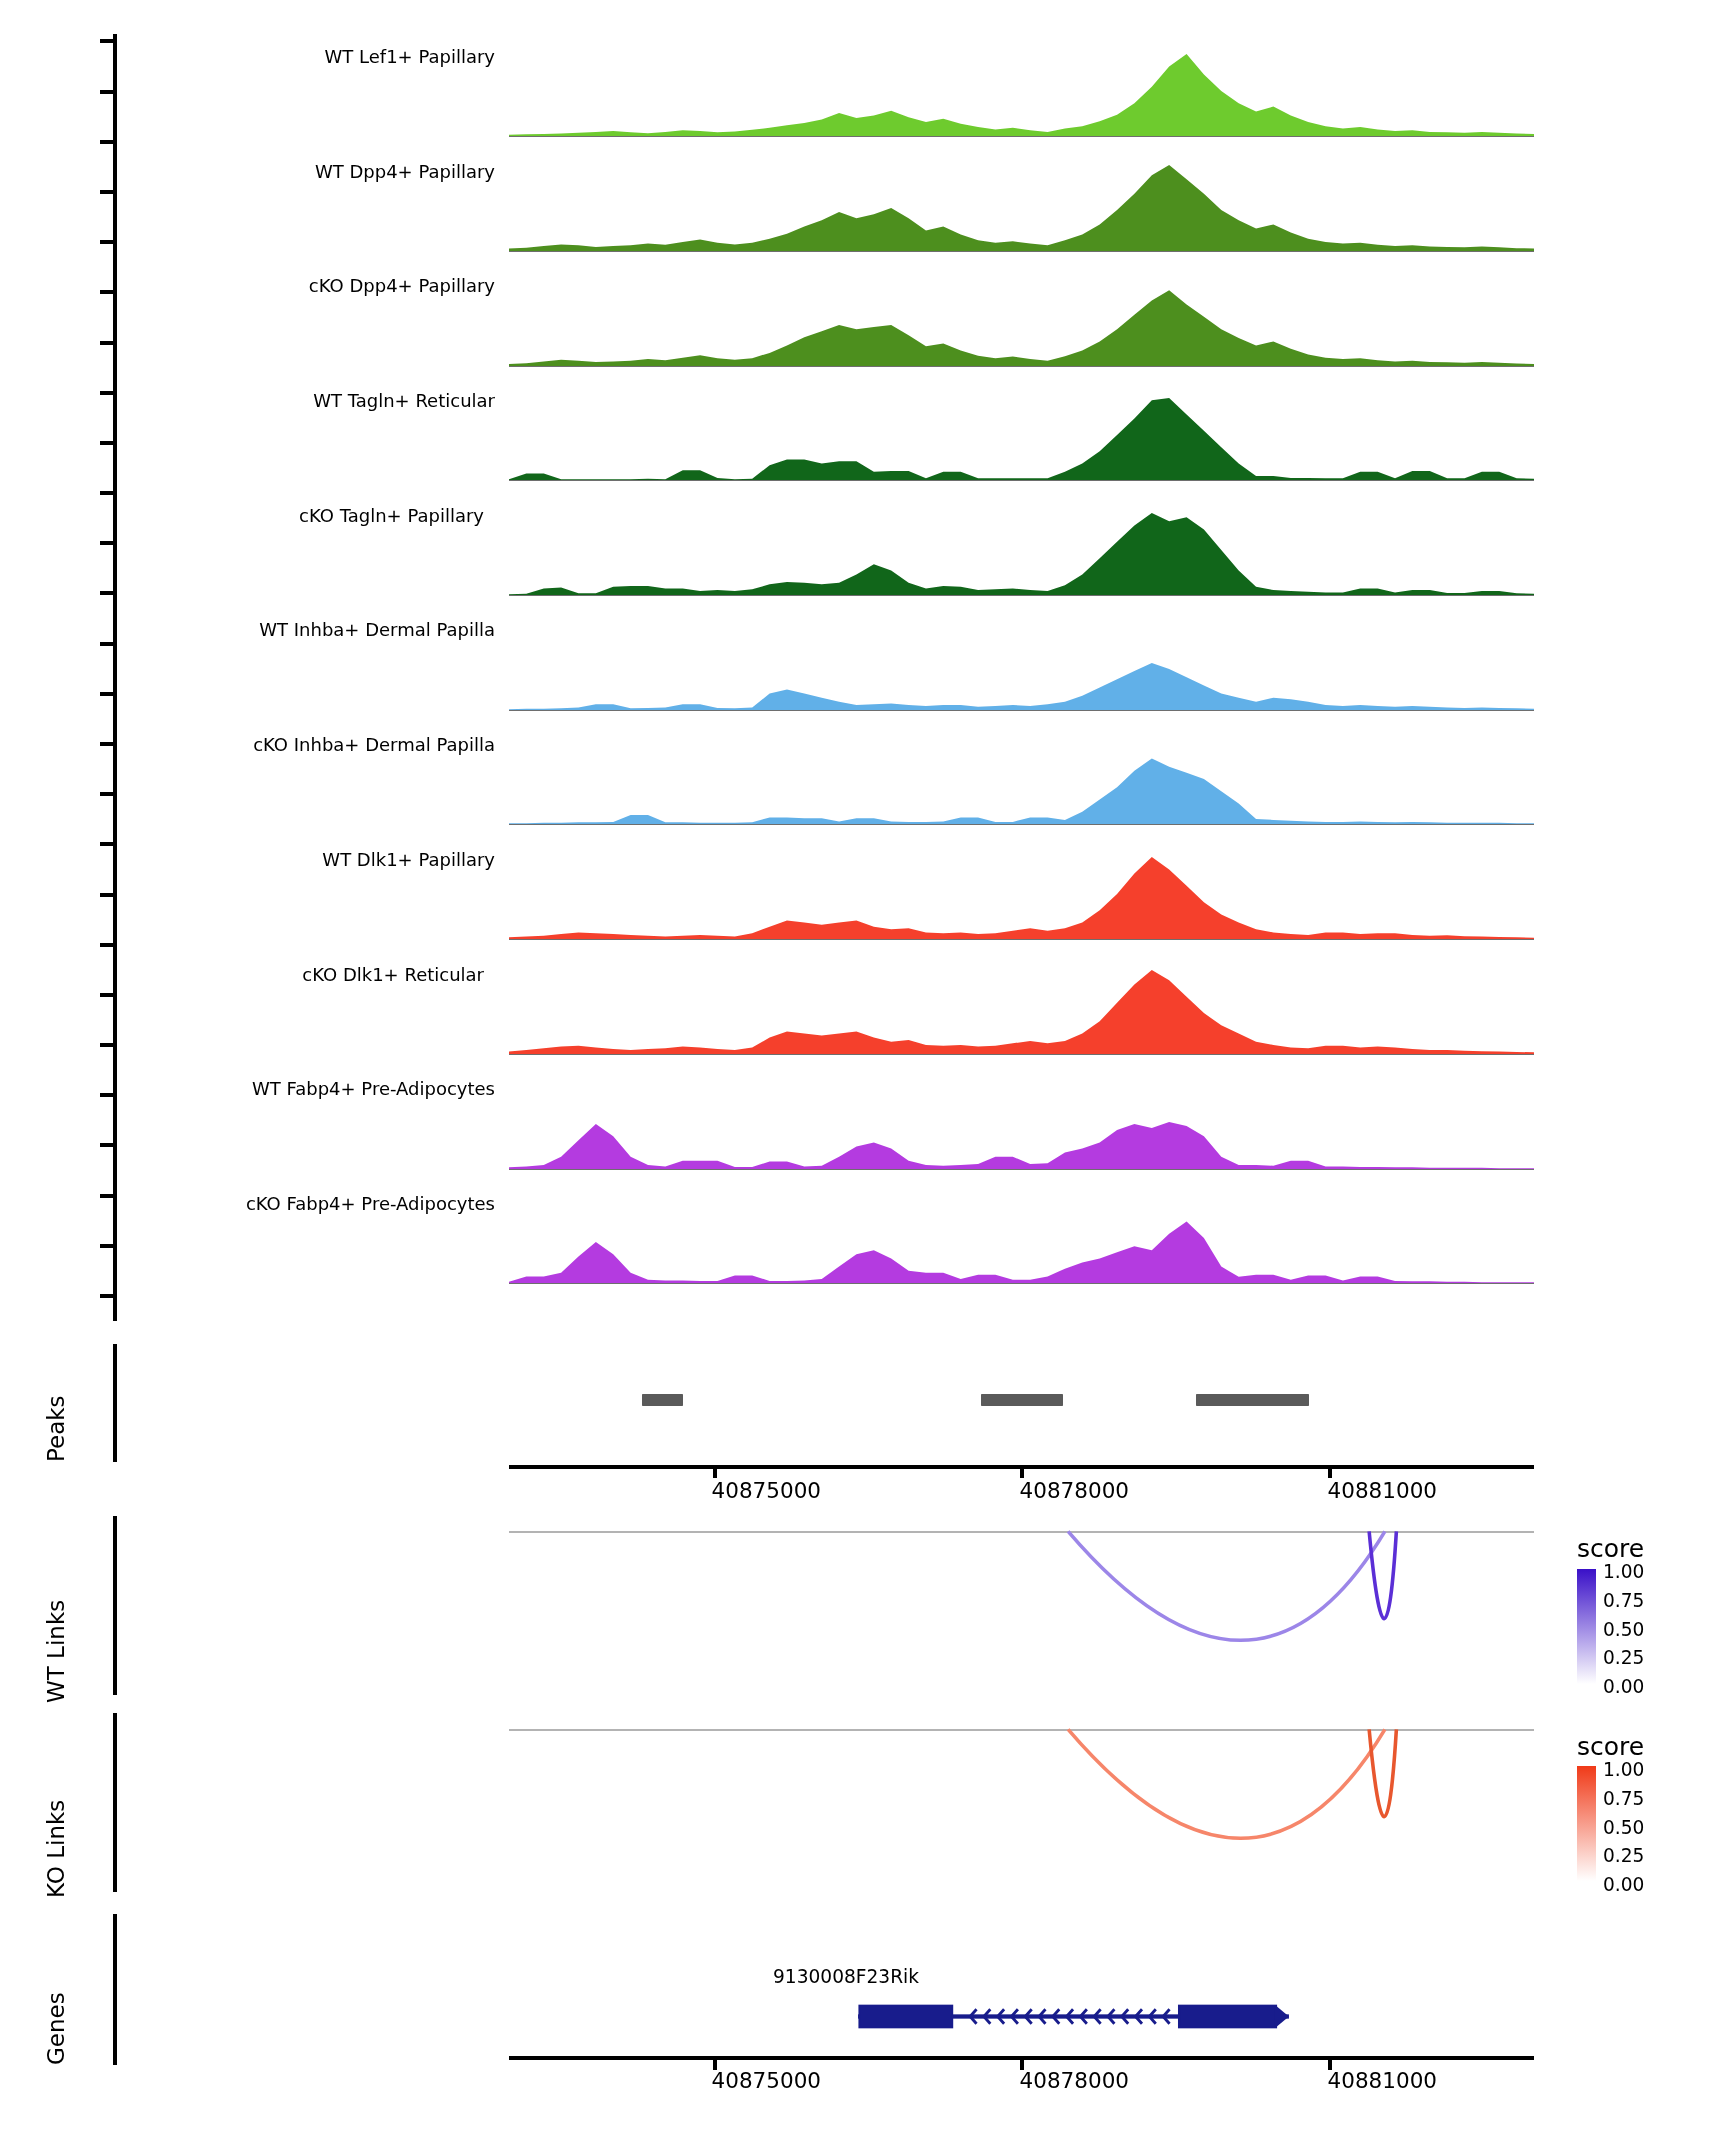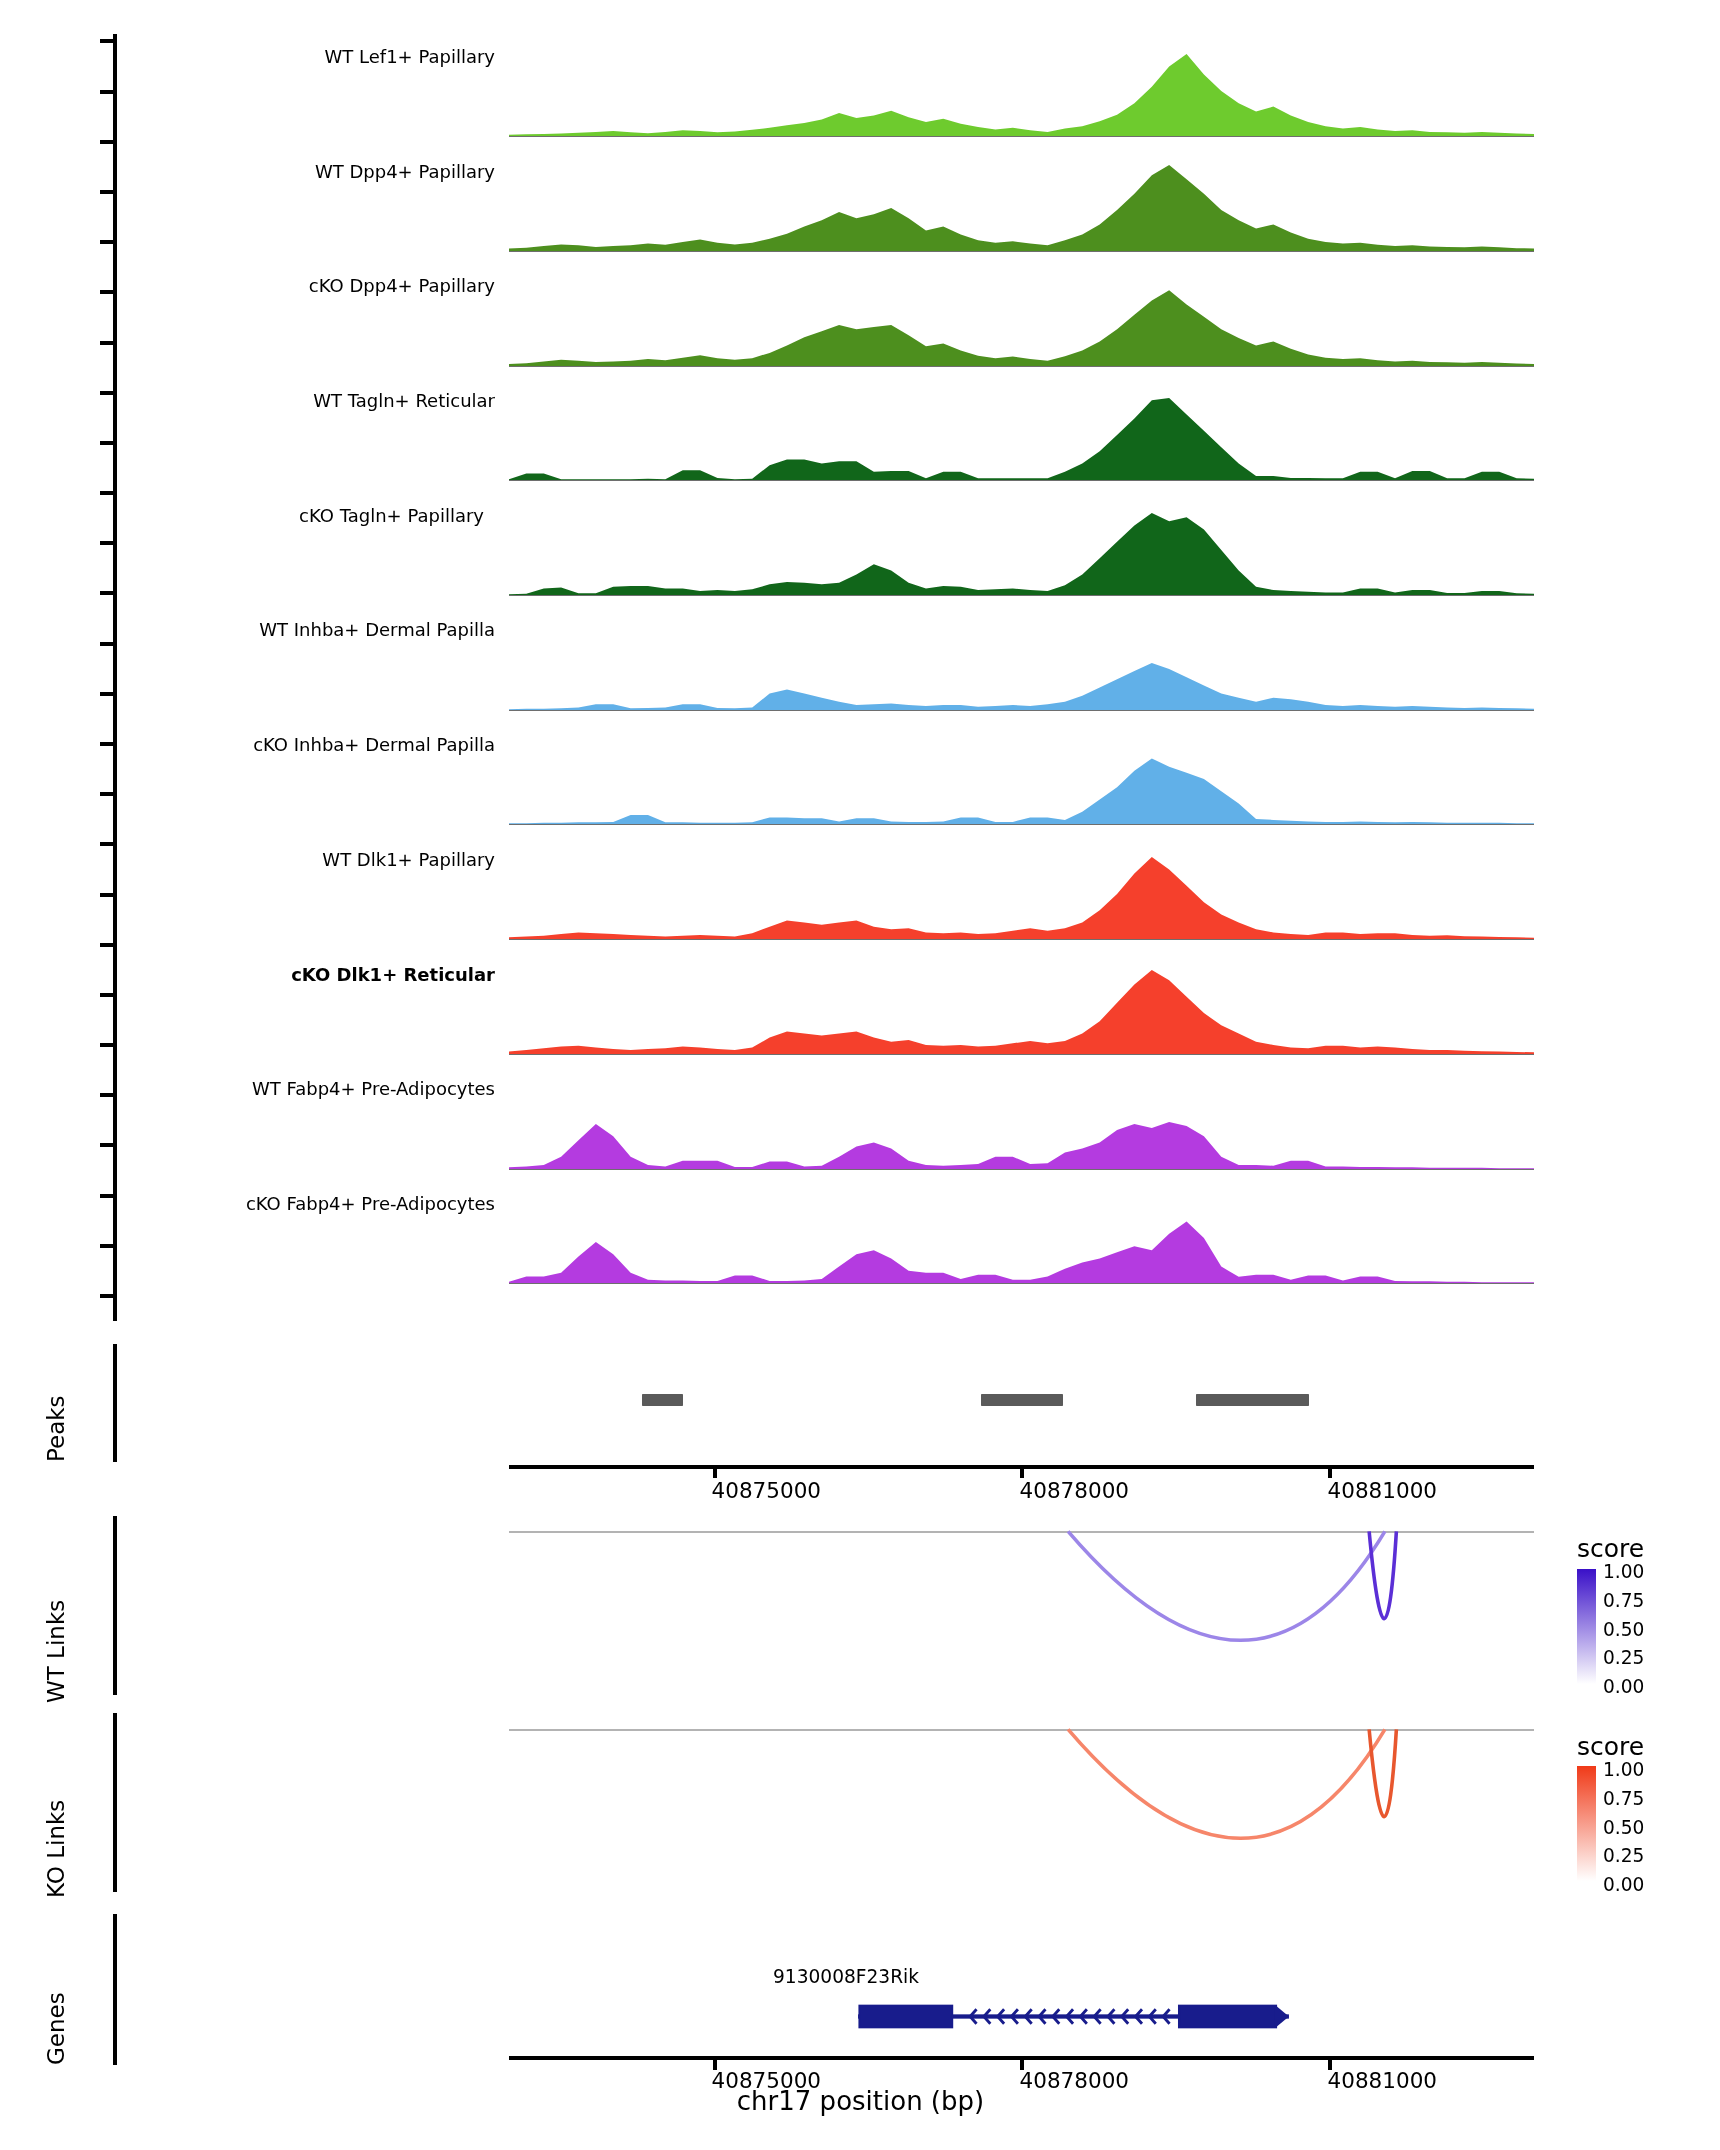--- a/index.html
+++ b/index.html
@@ -102,21 +102,21 @@
       <div class="track-label" style="left: 129px; width: 366px; top: 734px;">cKO Inhba+ Dermal Papilla</div>
       <div class="track-baseline" style="left: 509px; top: 824px; width: 1025px;"></div>
       <svg class="track-svg" width="1025" height="86" viewBox="0 0 1430 120" preserveAspectRatio="none" style="left: 509px; top: 738px;">
         <path d="M 0 120 L 0.0 118.9 L 24.2 118.9 L 48.5 118.3 L 72.7 118.3 L 96.9 117.7 L 121.2 117.7 L 145.4 117.1 L 169.7 107.4 L 193.9 107.4 L 218.1 117.7 L 242.4 117.7 L 266.6 118.3 L 290.8 118.3 L 315.1 118.3 L 339.3 117.7 L 363.6 110.9 L 387.8 110.9 L 412.0 112.0 L 436.3 112.0 L 460.5 116.6 L 484.7 112.0 L 509.0 112.0 L 533.2 116.6 L 557.5 117.1 L 581.7 117.1 L 605.9 116.6 L 630.2 110.9 L 654.4 110.9 L 678.6 117.1 L 702.9 117.1 L 727.1 110.9 L 751.4 110.9 L 775.6 114.3 L 799.8 102.9 L 824.1 85.7 L 848.3 68.6 L 872.5 45.7 L 896.8 28.6 L 921.0 40.0 L 945.3 48.6 L 969.5 57.1 L 993.7 74.3 L 1018.0 91.4 L 1042.2 113.1 L 1066.4 114.3 L 1090.7 115.4 L 1114.9 116.6 L 1139.2 117.1 L 1163.4 117.1 L 1187.6 116.6 L 1211.9 117.1 L 1236.1 117.7 L 1260.3 117.1 L 1284.6 117.7 L 1308.8 118.3 L 1333.1 118.3 L 1357.3 118.3 L 1381.5 118.3 L 1405.8 118.9 L 1430.0 118.9 L 1430 120 Z" fill="#61B0E8"></path>
       </svg>
       <div class="track-label" style="left: 129px; width: 366px; top: 849px;">WT Dlk1+ Papillary</div>
       <div class="track-baseline" style="left: 509px; top: 939px; width: 1025px;"></div>
       <svg class="track-svg" width="1025" height="86" viewBox="0 0 1430 120" preserveAspectRatio="none" style="left: 509px; top: 853px;">
         <path d="M 0 120 L 0.0 117.7 L 24.2 116.6 L 48.5 115.4 L 72.7 113.1 L 96.9 110.9 L 121.2 112.0 L 145.4 113.1 L 169.7 114.3 L 193.9 115.4 L 218.1 116.6 L 242.4 115.4 L 266.6 114.3 L 290.8 115.4 L 315.1 116.6 L 339.3 112.0 L 363.6 102.9 L 387.8 94.3 L 412.0 97.1 L 436.3 100.0 L 460.5 97.1 L 484.7 94.3 L 509.0 102.9 L 533.2 106.3 L 557.5 105.1 L 581.7 110.9 L 605.9 112.0 L 630.2 110.9 L 654.4 113.1 L 678.6 112.0 L 702.9 108.6 L 727.1 105.1 L 751.4 108.6 L 775.6 105.1 L 799.8 97.1 L 824.1 80.0 L 848.3 57.1 L 872.5 28.6 L 896.8 5.7 L 921.0 22.9 L 945.3 45.7 L 969.5 68.6 L 993.7 85.7 L 1018.0 97.1 L 1042.2 106.3 L 1066.4 110.9 L 1090.7 113.1 L 1114.9 114.3 L 1139.2 110.9 L 1163.4 110.9 L 1187.6 113.1 L 1211.9 112.0 L 1236.1 112.0 L 1260.3 114.3 L 1284.6 115.4 L 1308.8 114.9 L 1333.1 116.0 L 1357.3 116.6 L 1381.5 117.1 L 1405.8 117.7 L 1430.0 118.3 L 1430 120 Z" fill="#F5402C"></path>
       </svg>
-      <div class="track-label" style="left: 129px; width: 366px; top: 964px; font-weight: bold;">cKO Dlk1+ Reticular</div>
+      <div class="track-label" style="left: 118px; width: 366px; top: 964px;">cKO Dlk1+ Reticular</div>
       <div class="track-baseline" style="left: 509px; top: 1054px; width: 1025px;"></div>
       <svg class="track-svg" width="1025" height="86" viewBox="0 0 1430 120" preserveAspectRatio="none" style="left: 509px; top: 968px;">
         <path d="M 0 120 L 0.0 116.6 L 24.2 114.3 L 48.5 112.0 L 72.7 109.7 L 96.9 108.6 L 121.2 110.9 L 145.4 113.1 L 169.7 114.3 L 193.9 113.1 L 218.1 112.0 L 242.4 109.7 L 266.6 110.9 L 290.8 113.1 L 315.1 114.3 L 339.3 110.9 L 363.6 97.1 L 387.8 88.6 L 412.0 91.4 L 436.3 94.3 L 460.5 91.4 L 484.7 88.6 L 509.0 97.1 L 533.2 102.9 L 557.5 100.6 L 581.7 107.4 L 605.9 108.6 L 630.2 107.4 L 654.4 109.7 L 678.6 108.6 L 702.9 105.1 L 727.1 101.7 L 751.4 105.1 L 775.6 101.7 L 799.8 91.4 L 824.1 74.3 L 848.3 48.6 L 872.5 22.9 L 896.8 2.9 L 921.0 17.1 L 945.3 40.0 L 969.5 62.9 L 993.7 80.0 L 1018.0 91.4 L 1042.2 102.9 L 1066.4 107.4 L 1090.7 110.9 L 1114.9 112.0 L 1139.2 108.6 L 1163.4 108.6 L 1187.6 110.9 L 1211.9 109.7 L 1236.1 110.9 L 1260.3 113.1 L 1284.6 114.3 L 1308.8 114.3 L 1333.1 115.4 L 1357.3 116.0 L 1381.5 116.6 L 1405.8 117.1 L 1430.0 117.7 L 1430 120 Z" fill="#F5402C"></path>
       </svg>
       <div class="track-label" style="left: 129px; width: 366px; top: 1078px;">WT Fabp4+ Pre-Adipocytes</div>
       <div class="track-baseline" style="left: 509px; top: 1169px; width: 1025px;"></div>
       <svg class="track-svg" width="1025" height="86" viewBox="0 0 1430 120" preserveAspectRatio="none" style="left: 509px; top: 1083px;">
         <path d="M 0 120 L 0.0 117.7 L 24.2 116.6 L 48.5 114.3 L 72.7 102.9 L 96.9 80.0 L 121.2 57.1 L 145.4 74.3 L 169.7 102.9 L 193.9 114.3 L 218.1 116.6 L 242.4 108.6 L 266.6 108.6 L 290.8 108.6 L 315.1 117.1 L 339.3 117.1 L 363.6 109.7 L 387.8 109.7 L 412.0 116.6 L 436.3 115.4 L 460.5 102.9 L 484.7 88.6 L 509.0 82.9 L 533.2 91.4 L 557.5 108.6 L 581.7 114.3 L 605.9 115.4 L 630.2 114.3 L 654.4 113.1 L 678.6 102.9 L 702.9 102.9 L 727.1 113.1 L 751.4 112.0 L 775.6 97.1 L 799.8 91.4 L 824.1 82.9 L 848.3 65.7 L 872.5 57.1 L 896.8 62.9 L 921.0 54.3 L 945.3 60.0 L 969.5 74.3 L 993.7 102.9 L 1018.0 114.3 L 1042.2 114.3 L 1066.4 115.4 L 1090.7 108.6 L 1114.9 108.6 L 1139.2 116.6 L 1163.4 116.6 L 1187.6 117.1 L 1211.9 117.1 L 1236.1 117.7 L 1260.3 117.7 L 1284.6 118.3 L 1308.8 118.3 L 1333.1 118.3 L 1357.3 118.3 L 1381.5 118.9 L 1405.8 118.9 L 1430.0 118.9 L 1430 120 Z" fill="#B43BE0"></path>
       </svg>
       <div class="track-label" style="left: 129px; width: 366px; top: 1193px;">cKO Fabp4+ Pre-Adipocytes</div>
@@ -190,21 +190,20 @@
 
   <div class="hrule" style="left:509px; top:2056px; width:1025px; height:3.6px;"></div>
   <div id="xticks-bottom">
       <div class="tick" style="left: 713px; top: 2060px; width: 3.6px; height: 10px;"></div>
       <div class="xtick-label" style="left: 606px; width: 215px; top: 2068px;">40875000</div>
       <div class="tick" style="left: 1020px; top: 2060px; width: 3.6px; height: 10px;"></div>
       <div class="xtick-label" style="left: 914px; width: 215px; top: 2068px;">40878000</div>
       <div class="tick" style="left: 1328px; top: 2060px; width: 3.6px; height: 10px;"></div>
       <div class="xtick-label" style="left: 1222px; width: 215px; top: 2068px;">40881000</div>
     </div>
-  <div class="axis-x-title" style="left:0px; top:2086px;">chr17 position (bp)</div>
 
   <div id="legends">
       <div class="legend-title" style="left: 1577px; top: 1534px;">score</div>
       <div class="legend-bar" style="left: 1577px; top: 1569px; height: 115px; background: linear-gradient(rgb(58, 16, 200), rgb(255, 255, 255));"></div>
       <div class="legend-tick" style="left: 1603px; top: 1561px;">1.00</div>
       <div class="legend-tick" style="left: 1603px; top: 1590px;">0.75</div>
       <div class="legend-tick" style="left: 1603px; top: 1619px;">0.50</div>
       <div class="legend-tick" style="left: 1603px; top: 1647px;">0.25</div>
       <div class="legend-tick" style="left: 1603px; top: 1676px;">0.00</div>
       <div class="legend-title" style="left: 1577px; top: 1732px;">score</div>

